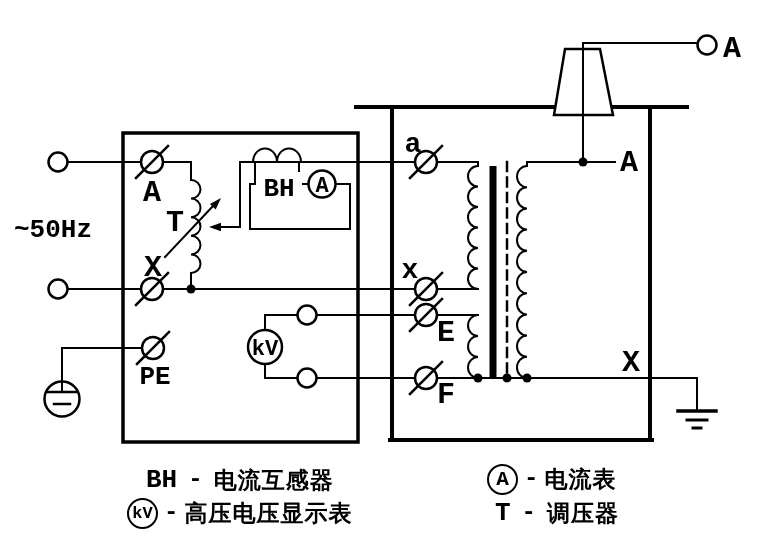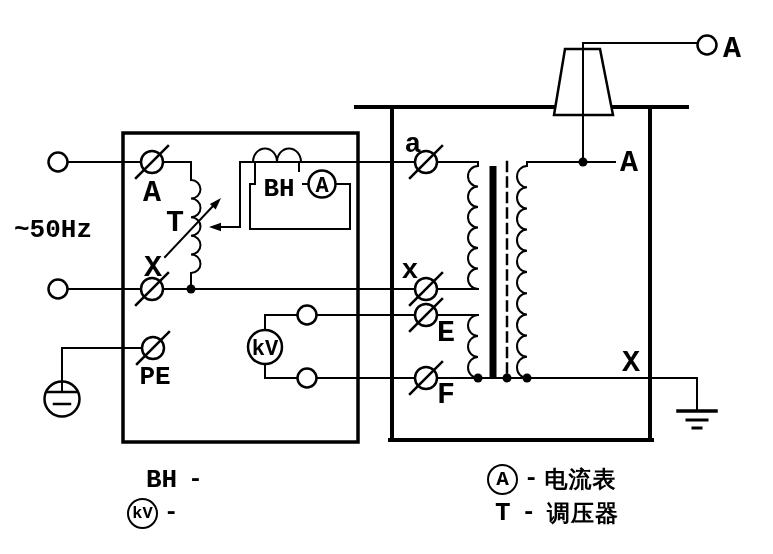--- a/index.html
+++ b/index.html
@@ -131,27 +131,29 @@
   <text class="mono" x="446" y="341" font-size="30" font-weight="bold" text-anchor="middle" stroke="none" fill="#000">E</text>
   <text class="mono" x="446" y="403" font-size="30" font-weight="bold" text-anchor="middle" stroke="none" fill="#000">F</text>
   <text class="mono" x="620" y="171" font-size="30" font-weight="bold" stroke="none" fill="#000">A</text>
   <text class="mono" x="631" y="371" font-size="30" font-weight="bold" text-anchor="middle" stroke="none" fill="#000">X</text>
   <text class="mono" x="723" y="57" font-size="30" font-weight="bold" stroke="none" fill="#000">A</text>
 </svg>
 
 <div class="legend-row gap-wide" style="left:146px;top:466px;height:28px;">
   <span class="lg-sym">BH</span>
   <span class="lg-sep">-</span>
+  <span class="lg-desc">电流互感器</span>
 </div>
 
 <div class="legend-row gap-tight" style="left:127px;top:497px;height:32px;">
   <span class="lg-circle" style="font-size:17px;">
     <span>kV</span>
   </span>
   <span class="lg-sep">-</span>
+  <span class="lg-desc">高压电压显示表</span>
 </div>
 
 <div class="legend-row gap-tight" style="left:487px;top:463px;height:32px;">
   <span class="lg-circle" style="font-size:21px;">
     <span>A</span>
   </span>
   <span class="lg-sep">-</span>
   <span class="lg-desc">电流表</span>
 </div>
 

